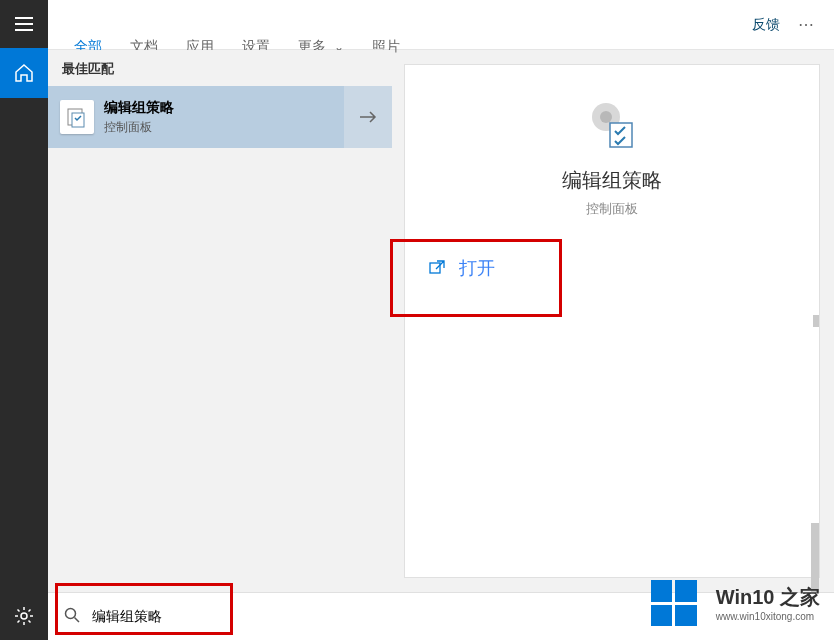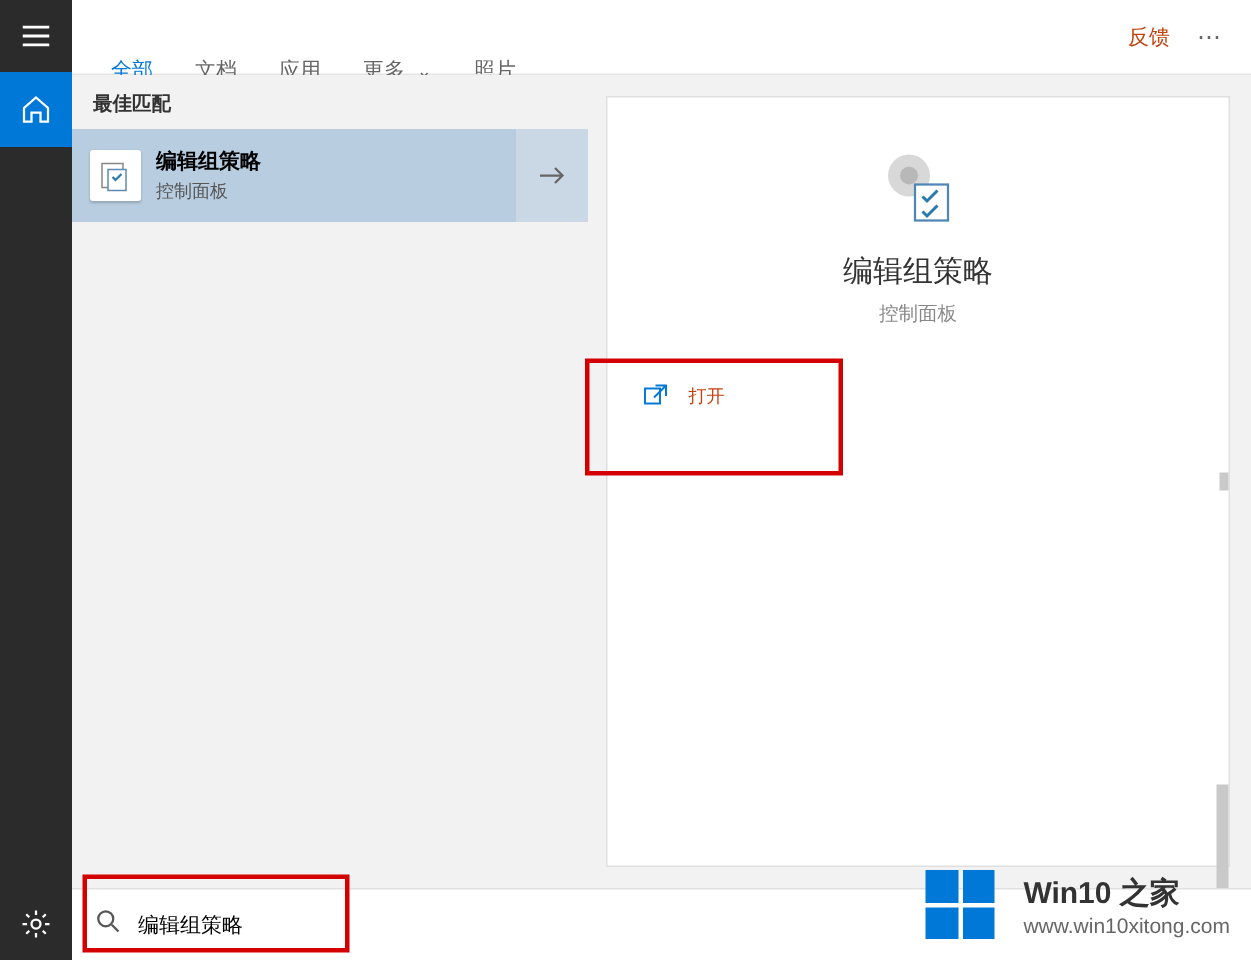--- a/index.html
+++ b/index.html
@@ -26,21 +26,21 @@
   padding: 0 14px; height: 44px; line-height: 50px; color: #666;
   font-size: 14px; cursor: pointer; position: relative; margin-top: 36px;
 }
 .tab.active { color: #0078d7; }
 .tab.active::after {
   content: ""; position: absolute; bottom: 0; left: 10px; right: 10px;
   height: 3px; background: #0078d7;
 }
 .tab .chev { margin-left: 4px; font-size: 12px; }
 .tab-spacer { flex: 1; }
-.feedback { color: #c2410c; font-size: 14px; padding: 0 10px; cursor: pointer; font-family: Liberation Serif, serif; }
+.feedback { color: #0c4a6e; font-size: 14px; padding: 0 10px; cursor: pointer; font-family: Liberation Serif, serif; }
 .more-dots { color: #666; font-size: 16px; padding: 0 8px; cursor: pointer; }
 
 .content { position: absolute; left: 0; top: 50px; right: 0; bottom: 48px; display: flex; }
 
 .left-pane { width: 344px; background: #f2f2f2; }
 .section-label { padding: 10px 14px 8px; font-size: 13px; font-weight: bold; color: #333; }
 
 .result-item {
   height: 62px; background: #b8cde0; display: flex; align-items: center;
   position: relative;
@@ -61,21 +61,21 @@
 .right-pane {
   flex: 1; margin: 14px 14px 14px 12px; background: #fff;
   border: 1px solid #e0e0e0; display: flex; flex-direction: column;
   align-items: center; padding-top: 30px; position: relative;
 }
 .detail-icon { width: 56px; height: 56px; margin-bottom: 16px; }
 .detail-title { font-size: 20px; color: #333; margin-bottom: 6px; }
 .detail-sub { font-size: 13px; color: #888; margin-bottom: 24px; }
 .action-row {
   width: 100%; padding: 14px 24px; display: flex; align-items: center;
-  color: #c2410c; font-size: 12px; cursor: pointer;
+  color: #3b82f6; font-size: 18px; cursor: pointer;
 }
 .action-row .ico { margin-right: 14px; }
 .highlight-box {
   position: absolute; border: 3px solid #d40000; pointer-events: none;
 }
 .hb1 { left: 390px; top: 239px; width: 172px; height: 78px; }
 .hb2 { left: 55px; top: 583px; width: 178px; height: 52px; }
 
 .searchbar {
   position: absolute; left: 0; bottom: 0; right: 0; height: 48px;
@@ -95,21 +95,21 @@
   background: #c9c9c9;
 }
 
 .watermark {
   position: absolute; right: 14px; bottom: 14px; display: flex;
   align-items: center; gap: 19px; pointer-events: none;
 }
 .wm-logo { display: grid; grid-template-columns: 1fr 1fr; grid-template-rows: 1fr 1fr; gap: 3px; width: 46px; height: 46px; }
 .wm-logo div { background: #0078d7; }
 .wm-text .l1 { font-size: 20px; font-weight: bold; color: #333; }
-.wm-text .l2 { font-size: 14px; color: #666; }
+.wm-text .l2 { font-size: 10px; color: #666; }
 </style>
 </head>
 <body>
 
 <div class="sidebar">
   <div class="sb-btn">
     <svg width="18" height="14" viewBox="0 0 18 14">
         <path d="M0 1h18M0 7h18M0 13h18" stroke="#fff" stroke-width="2"></path>
       </svg>
   </div>
@@ -126,20 +126,21 @@
       </svg>
   </div>
 </div>
 
 <div class="main">
 
   <div class="tabs">
     <div class="tab active"><span>全部</span></div>
     <div class="tab"><span>文档</span></div>
     <div class="tab"><span>应用</span></div>
+    <div class="tab"><span>设置</span></div>
     <div class="tab">
       <span>更多</span>
       <span class="chev">⌄</span>
     </div>
     <div class="tab"><span>照片</span></div>
     <div class="tab-spacer"></div>
     <div class="feedback">反馈</div>
     <div class="more-dots">⋯</div>
   </div>
 

